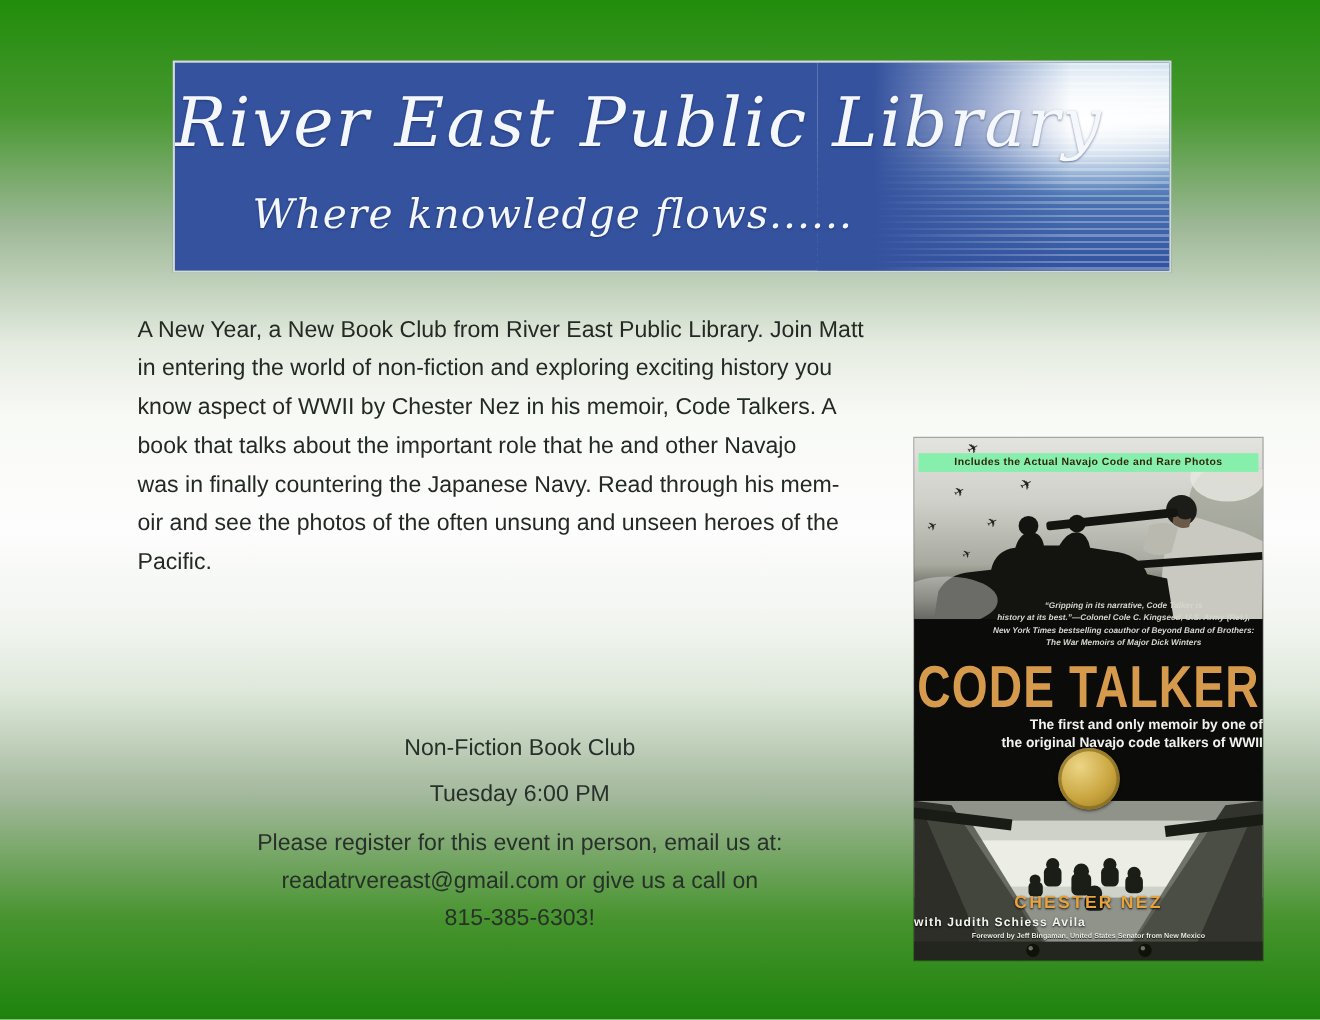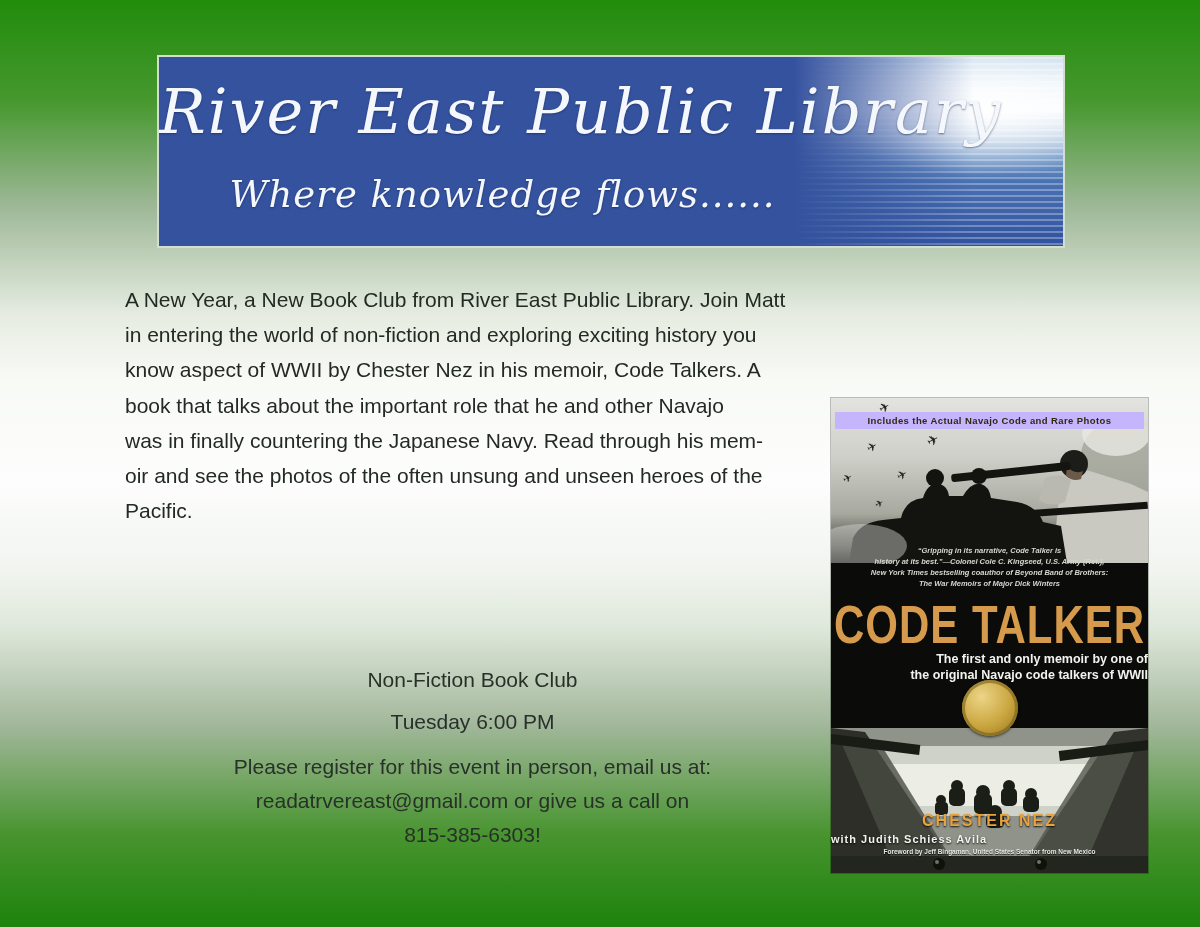--- a/index.html
+++ b/index.html
@@ -68,28 +68,28 @@
     position:absolute; left:831px; top:398px; width:317px; height:475px;
     background:#0b0b09; box-shadow:0 0 0 1px rgba(0,0,0,0.25);
   }
   .book-photo-top {
     position:absolute; top:0; left:0; width:317px; height:165px; overflow:hidden;
     background:linear-gradient(180deg, #e3e3df 0%, #cfd0c9 35%, #a7a99f 70%, #4a4b43 90%, #0b0b09 100%);
   }
   .plane { position:absolute; color:#22231d; transform:rotate(-28deg); }
   .book-strip {
     position:absolute; top:14px; left:4px; right:4px; height:17px;
-    background:#c4b5fd; color:#33260f; font-size:9.5px; font-weight:bold;
+    background:#86efac; color:#33260f; font-size:9.5px; font-weight:bold;
     text-align:center; line-height:17px; letter-spacing:0.4px; z-index:3; white-space:nowrap;
   }
   .cover-svg { position:absolute; left:0; z-index:2; }
   .book-quote {
     position:absolute; top:147px; left:0; width:100%; z-index:4;
     text-align:center; color:#d6d6d0; font-size:7.5px; font-style:italic;
-    font-weight:600; line-height:11px; white-space:nowrap;
+    font-weight:600; line-height:11px; white-space:nowrap;padding-left:32px;
   }
   .book-title {
     position:absolute; top:196px; left:0; width:100%; z-index:4; text-align:center;
     font-size:42px; font-weight:800; letter-spacing:1px; color:#d59a4c;
     transform:scaleY(1.28); transform-origin:top center; white-space:nowrap;
   }
   .book-subtitle {
     position:absolute; top:253px; left:0; width:100%; z-index:4; text-align:right;
     font-size:12.5px; font-weight:bold; color:#f2f2ee; line-height:16px; white-space:nowrap;
   }

